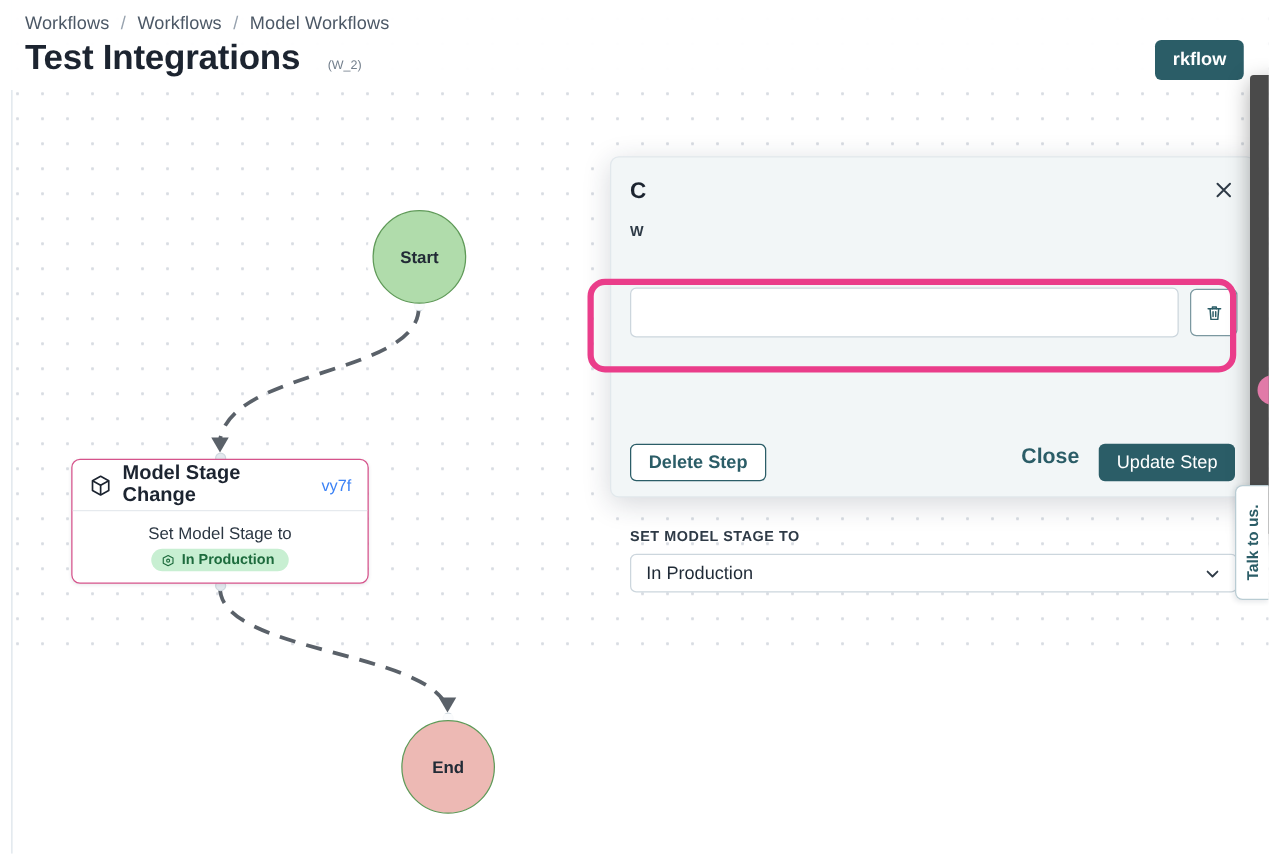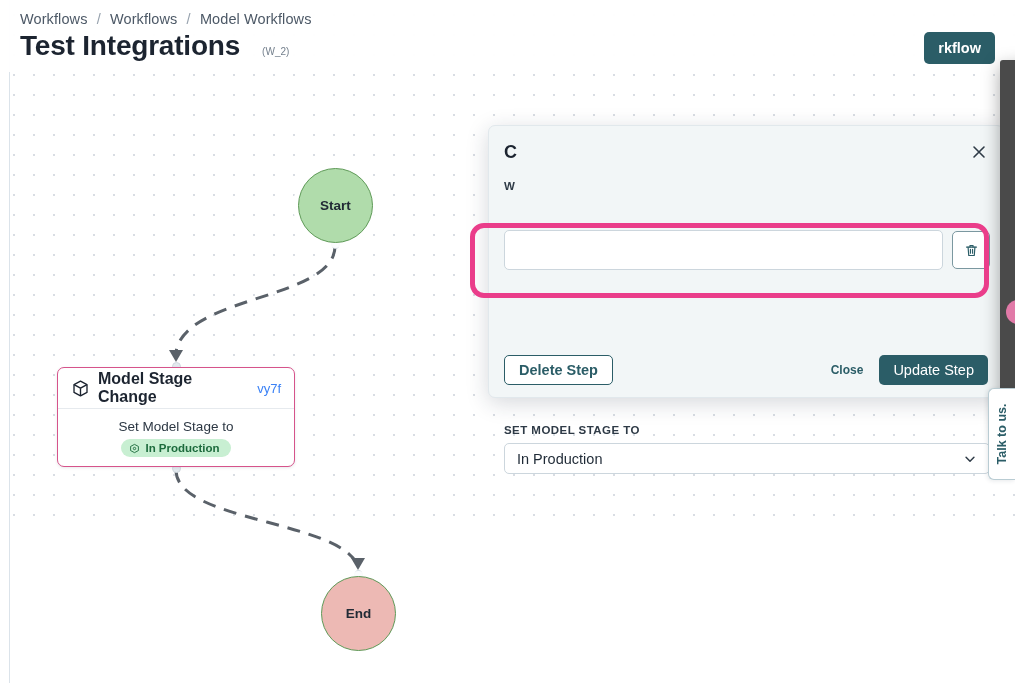--- a/index.html
+++ b/index.html
@@ -155,32 +155,32 @@
   #stage-select {
     position: absolute; left: 15px; top: 317px;
     width: 486px; height: 31px;
     background: #ffffff; border: 1px solid #ccd6dd; border-radius: 5px;
     display: flex; align-items: center; justify-content: space-between;
     padding: 0 12px; font-size: 14.5px; color: #1f2a36;
   }
 
   #modal-footer {
     position: absolute; left: 0; bottom: 12px; width: 100%;
-    padding: 0 15px; display: flex; align-items: center;
+    padding: 0 15px; display: flex; align-items: flex-start;
   }
   #delete-step-btn {
     height: 30px; padding: 0 14px;
     background: #ffffff; color: #2b5d67;
     border: 1px solid #2b5d67; border-radius: 5px;
     font-size: 14.5px; font-weight: bold;
     display: flex; align-items: center;
   }
   #footer-spacer { flex: 1 1 auto; }
   #close-btn {
-    color: #2b5d67; font-size: 12px; font-weight: bold;
+    color: #2b5d67; font-size: 17px; font-weight: bold;
     margin-right: 16px; background: none; border: none;
   }
   #update-step-btn {
     height: 30px; padding: 0 14px;
     background: #2b5d67; color: #ffffff;
     border: none; border-radius: 5px;
     font-size: 14.5px; font-weight: normal;
     display: flex; align-items: center;
   }
 

